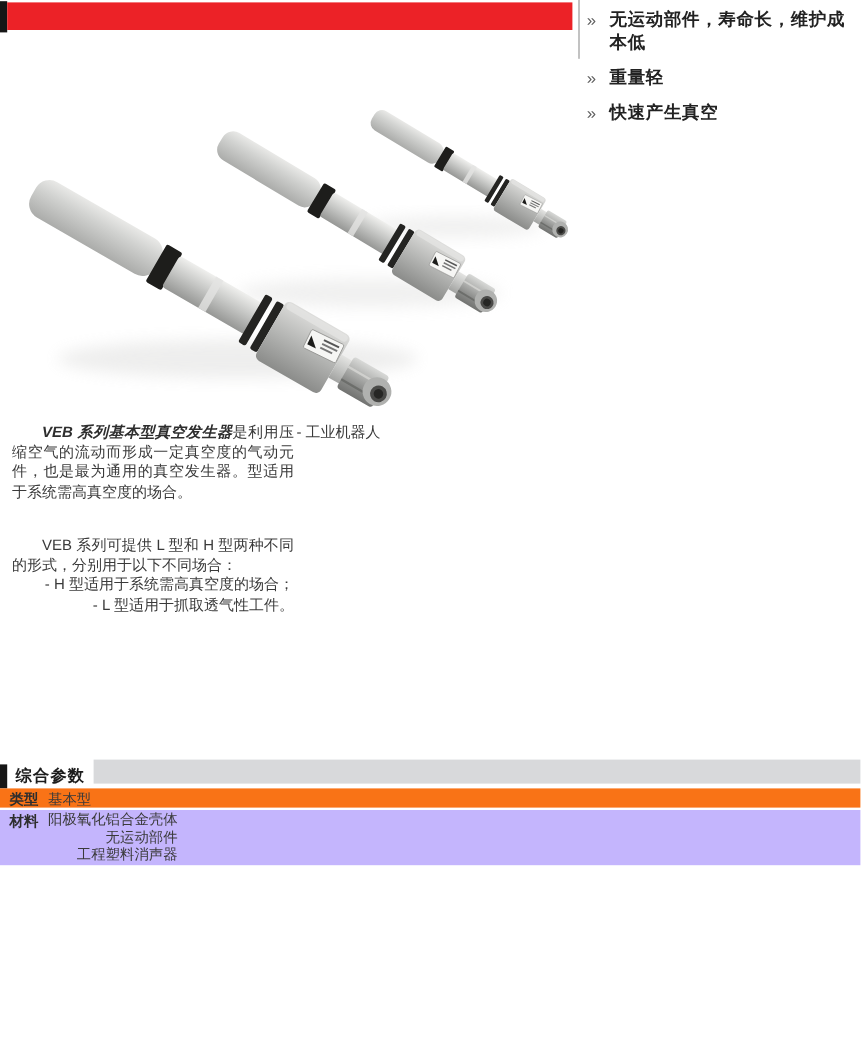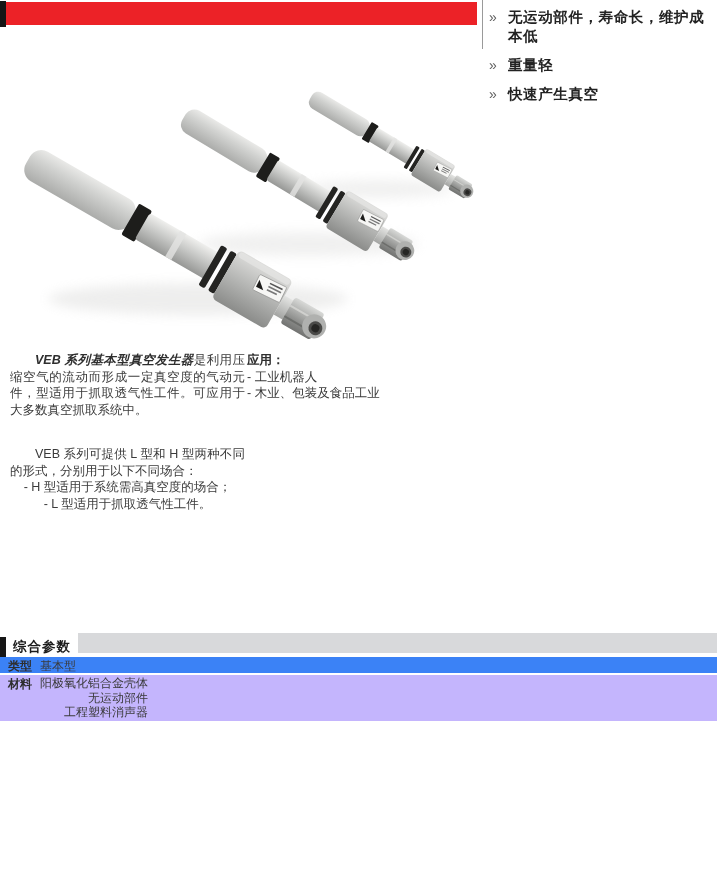--- a/index.html
+++ b/index.html
@@ -47,21 +47,21 @@
   
   .intro-col {
     position: absolute; left: 10px; top: 352px; width: 235px;
     font-size: 12.5px; line-height: 16.5px; color: #3a3a3a;
   }
   .intro-col p {
     text-align: justify;
     text-indent: 2em;
   }
   .intro-col p.second { margin-top: 28px; }
-  .intro-col .plain-line { text-align: center; }
+  .intro-col .plain-line { text-align: right; }
   .intro-col b { color: #2e2e2e; font-style: italic; }
   .apps-col {
     position: absolute; left: 247px; top: 352px; width: 230px;
     font-size: 12.5px; line-height: 16.5px; color: #3a3a3a;
   }
   .apps-col .apps-title { font-weight: bold; color: #2e2e2e; }
   
   .params-grayband {
     position: absolute; left: 78px; top: 633px; width: 639px; height: 20px;
     background: #d8d9db;
@@ -70,21 +70,21 @@
     position: absolute; left: 0; top: 637px; width: 6px; height: 20px;
     background: #161616;
   }
   .params-title {
     position: absolute; left: 13px; top: 638px;
     font-size: 13.5px; font-weight: bold; color: #1c1c1c;
     letter-spacing: 1px;
   }
   .row-type {
     position: absolute; left: 0; top: 657px; width: 717px; height: 16px;
-    background: #3b82f6;
+    background: #f97316;
   }
   .row-type .cell-label, .row-mat .cell-label {
     position: absolute; left: 8px; top: 1px;
     font-size: 12px; font-weight: bold; color: #2e2e2e;
   }
   .row-type .cell-value {
     position: absolute; left: 40px; top: 1px;
     font-size: 12px; color: #3a3a3a;
   }
   .row-mat {
@@ -193,30 +193,28 @@
     <use href="#ejector"></use>
   </g>
 
   <g transform="translate(20,96) rotate(30) scale(1.0)">
     <use href="#ejector"></use>
   </g>
 </svg>
 </div>
 
 <div class="intro-col">
-  <p><b>VEB 系列基本型真空发生器</b><span>是利用压缩空气的流动而形成一定真空度的气动元件，型适用于抓取透气性工件。可应用于大多数真空抓取系统中。</span></p>
+  <p><b>VEB 系列基本型真空发生器</b><span>是利用压缩空气的流动而形成一定真空度的气动元件，也是最为通用的真空发生器。型适用于系统需高真空度的场合。</span></p>
   <p class="second">VEB 系列可提供 L 型和 H 型两种不同的形式，分别用于以下不同场合：</p>
   <div class="plain-line">- H 型适用于系统需高真空度的场合；</div>
   <div class="plain-line">- L 型适用于抓取透气性工件。</div>
 </div>
 
 <div class="apps-col">
-  <div class="apps-title">应用：</div>
   <div>- 工业机器人</div>
-  <div>- 木业、包装及食品工业</div>
 </div>
 
 <div class="params-grayband"></div>
 <div class="params-blackbar" style="background: rgb(22, 22, 22);"></div>
 <div class="params-title">综合参数</div>
 
 <div class="row-type">
   <span class="cell-label">类型</span>
   <span class="cell-value">基本型</span>
 </div>

